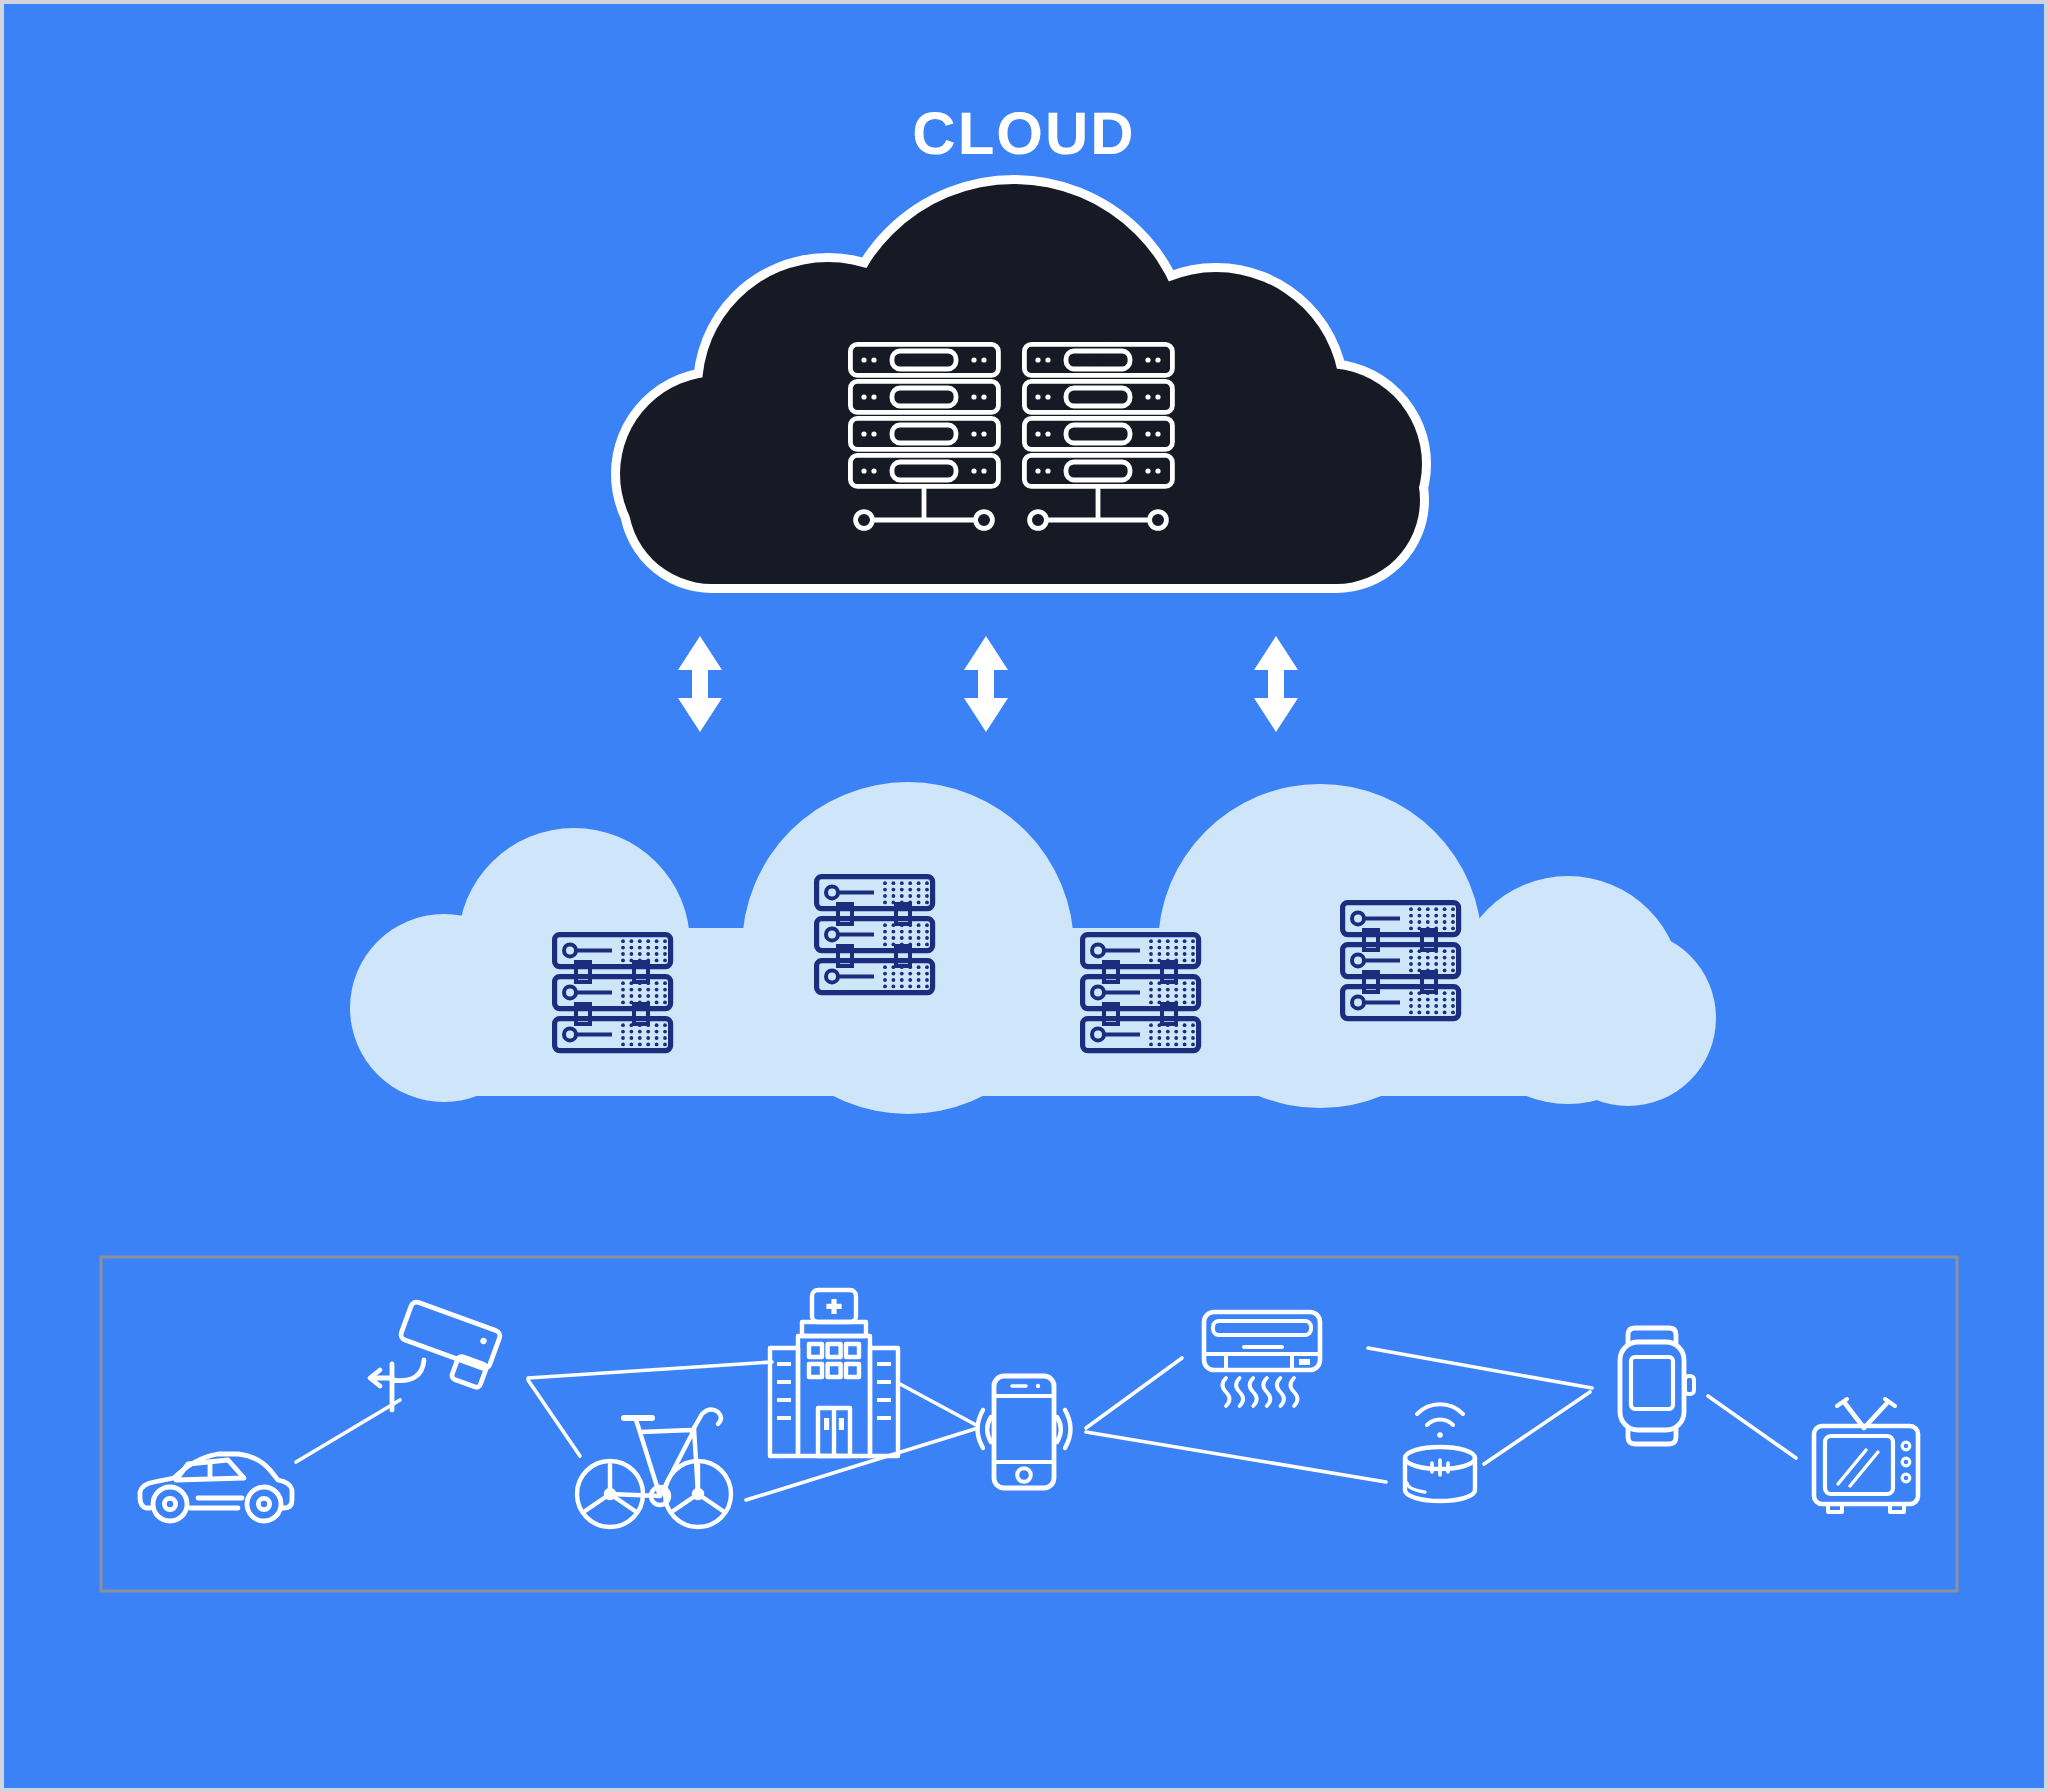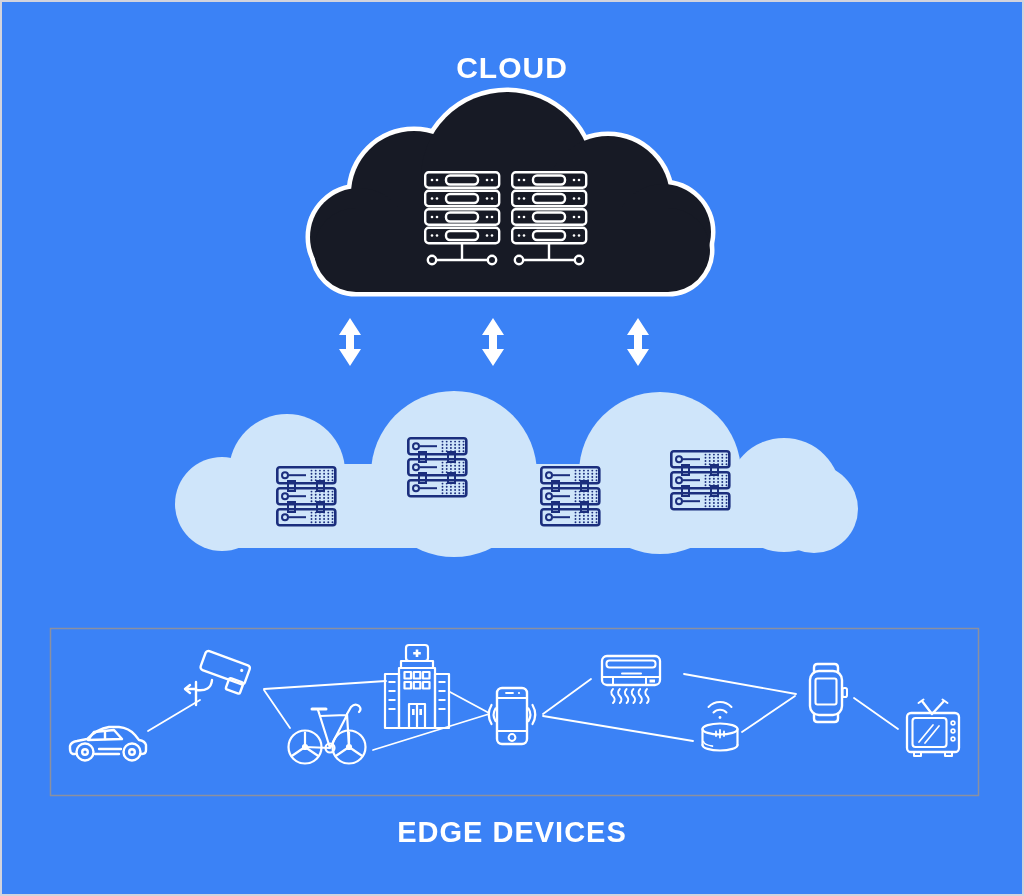--- a/index.html
+++ b/index.html
@@ -22,21 +22,20 @@
   .t-nodes{top:577px;font-size:29px;}
   .t-devices{top:816px;font-size:29px;}
   svg.diagram{position:absolute;left:0;top:0;}
 </style>
 </head>
 <body>
 
 <div class="canvas">
 
   <div class="title t-cloud">CLOUD</div>
-  <div class="title t-devices">EDGE DEVICES</div>
 
   <svg class="diagram" width="1024" height="896" viewBox="0 0 1024 896">
     <defs>
 
       <g id="cloudTopShapes">
         <circle cx="412" cy="192" r="63"></circle>
         <circle cx="505" cy="176" r="86"></circle>
         <circle cx="606" cy="196" r="62"></circle>
         <circle cx="661" cy="230" r="48"></circle>
         <circle cx="357" cy="235" r="49"></circle>

